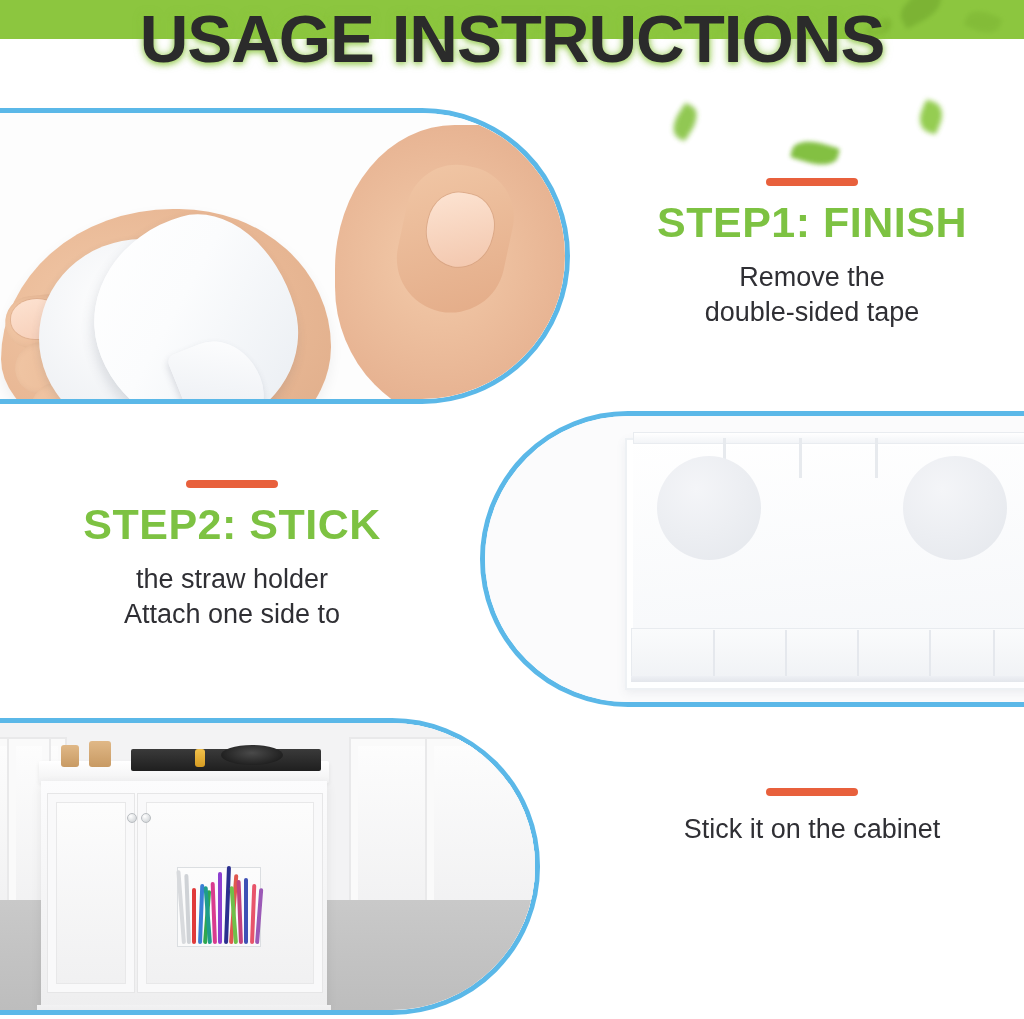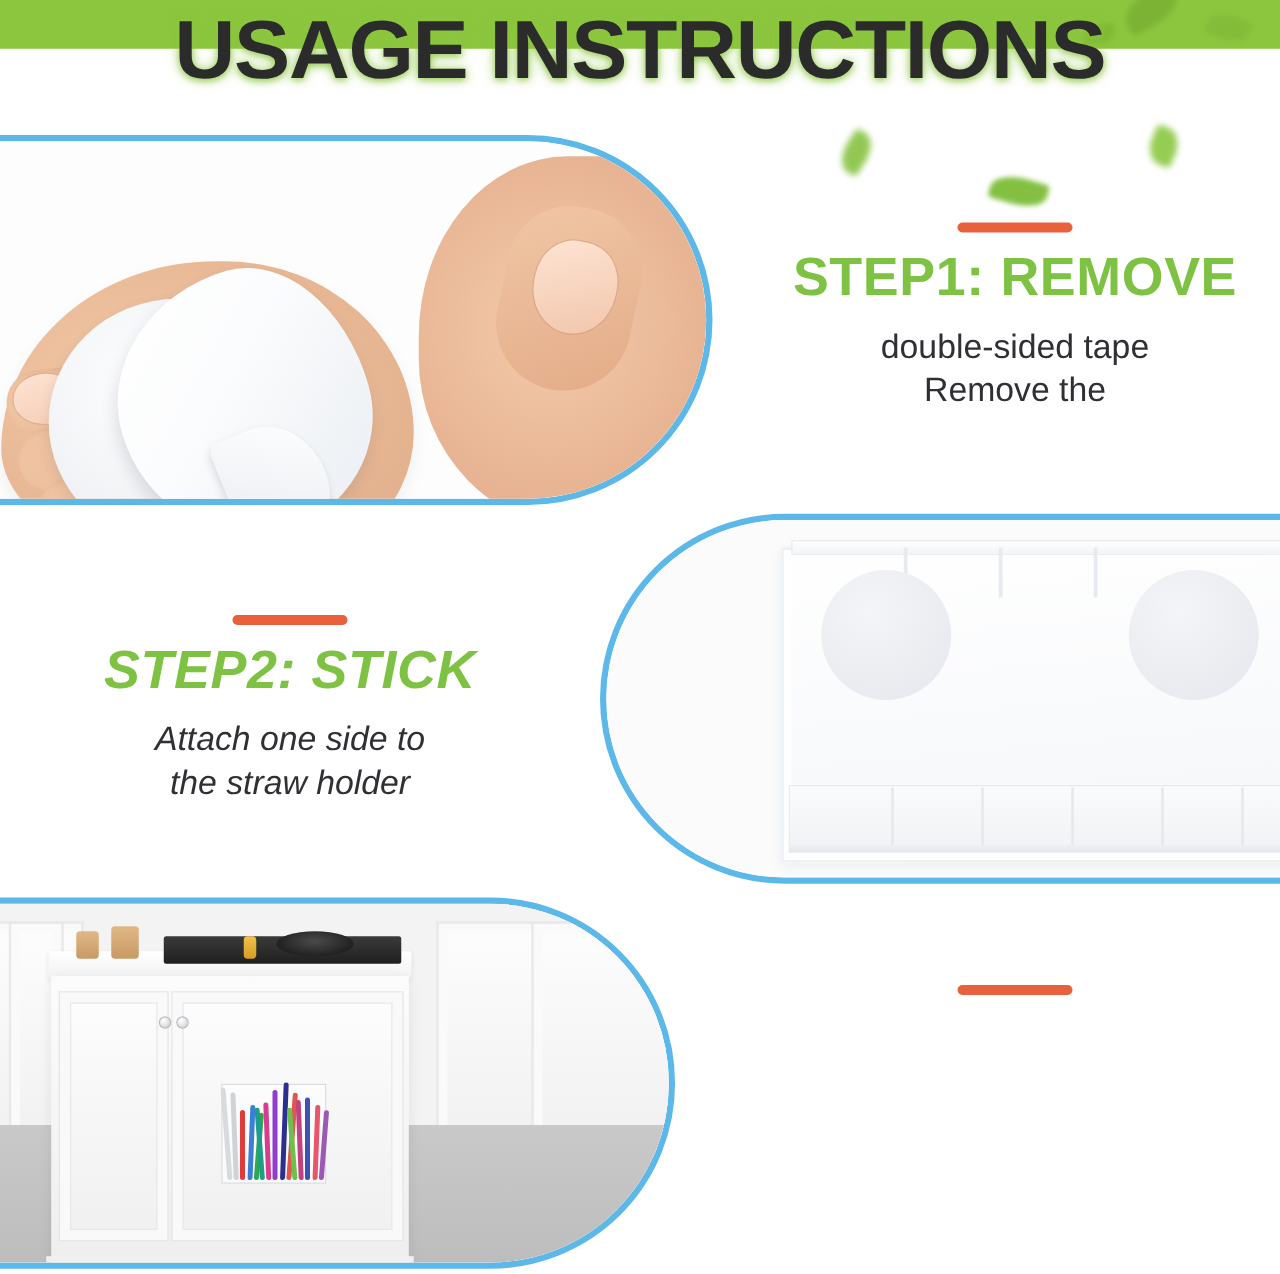--- a/index.html
+++ b/index.html
@@ -224,24 +224,24 @@
     <div class="peel"></div>
     <div class="peel-edge"></div>
     <div class="thumb"></div>
     <div class="thumbnail"></div>
   </div>
 </div>
 
 <div style="position:absolute;left:600px;top:178px;width:424px;text-align:center;">
   <div style="width:92px;height:8px;border-radius:5px;background:#E8603C;margin:0 auto 14px;"></div>
   <div style="font-family:'Liberation Sans Narrow','Liberation Sans',sans-serif;font-weight:bold;
-              font-size:43px;line-height:44px;letter-spacing:.5px;color:#7DC242;">STEP1: REMOVE</div>
+              font-size:43px;line-height:44px;letter-spacing:.5px;color:#7DC242;">STEP1: FINISH</div>
   <div style="margin-top:16px;font-size:27px;line-height:35px;color:#2F2F34;font-weight:500;">
+    <div>Remove the</div>
     <div>double-sided tape</div>
-    <div>Remove the</div>
   </div>
 </div>
 
 <div class="frame f2">
   <div class="frame-inner ph2">
     <div class="holder"></div>
     <div class="holder-lip"></div>
     <div class="tab t1"></div>
     <div class="tab t2"></div>
     <div class="tab t3"></div>
@@ -250,27 +250,27 @@
     <div class="tray"></div>
     <div class="slot s1"></div>
     <div class="slot s2"></div>
     <div class="slot s3"></div>
     <div class="slot s4"></div>
     <div class="slot s5"></div>
     <div class="rail"></div>
   </div>
 </div>
 
-<div style="position:absolute;left:20px;top:492px;width:424px;text-align:center;font-style:italic;">
+<div style="position:absolute;left:20px;top:480px;width:424px;text-align:center;">
   <div style="width:92px;height:8px;border-radius:5px;background:#E8603C;margin:0 auto 14px;"></div>
   <div style="font-family:'Liberation Sans Narrow','Liberation Sans',sans-serif;font-weight:bold;
               font-size:43px;line-height:44px;letter-spacing:.5px;color:#7DC242;">STEP2: STICK</div>
   <div style="margin-top:16px;font-size:27px;line-height:35px;color:#2F2F34;font-weight:500;">
+    <div>the straw holder</div>
     <div>Attach one side to</div>
-    <div>the straw holder</div>
   </div>
 </div>
 
 <div class="frame f3">
   <div class="frame-inner ph3">
     <div class="wall"></div>
     <div class="backcab bc1"></div>
     <div class="backcab bc2"></div>
     <div class="backcab bc3"></div>
     <div class="backcab bc4"></div>
@@ -308,14 +308,15 @@
         <div class="straw" style="background: rgb(63, 81, 181); height: 66px; left: 66.4px; transform: rotate(0deg); transform-origin: center bottom;"></div>
         <div class="straw" style="background: rgb(232, 84, 106); height: 60px; left: 71.6px; transform: rotate(2.2deg); transform-origin: center bottom;"></div>
         <div class="straw" style="background: rgb(155, 89, 182); height: 56px; left: 76.8px; transform: rotate(4.4deg); transform-origin: center bottom;"></div>
       </div>
   </div>
 </div>
 
 <div style="position:absolute;left:600px;top:788px;width:424px;text-align:center;">
   <div style="width:92px;height:8px;border-radius:5px;background:#E8603C;margin:0 auto 14px;"></div>
   <div style="margin-top:16px;font-size:27px;line-height:35px;color:#2F2F34;font-weight:500;">
+    <div>Stick it on the cabinet</div>
   </div>
 </div>
 
 </body></html>

